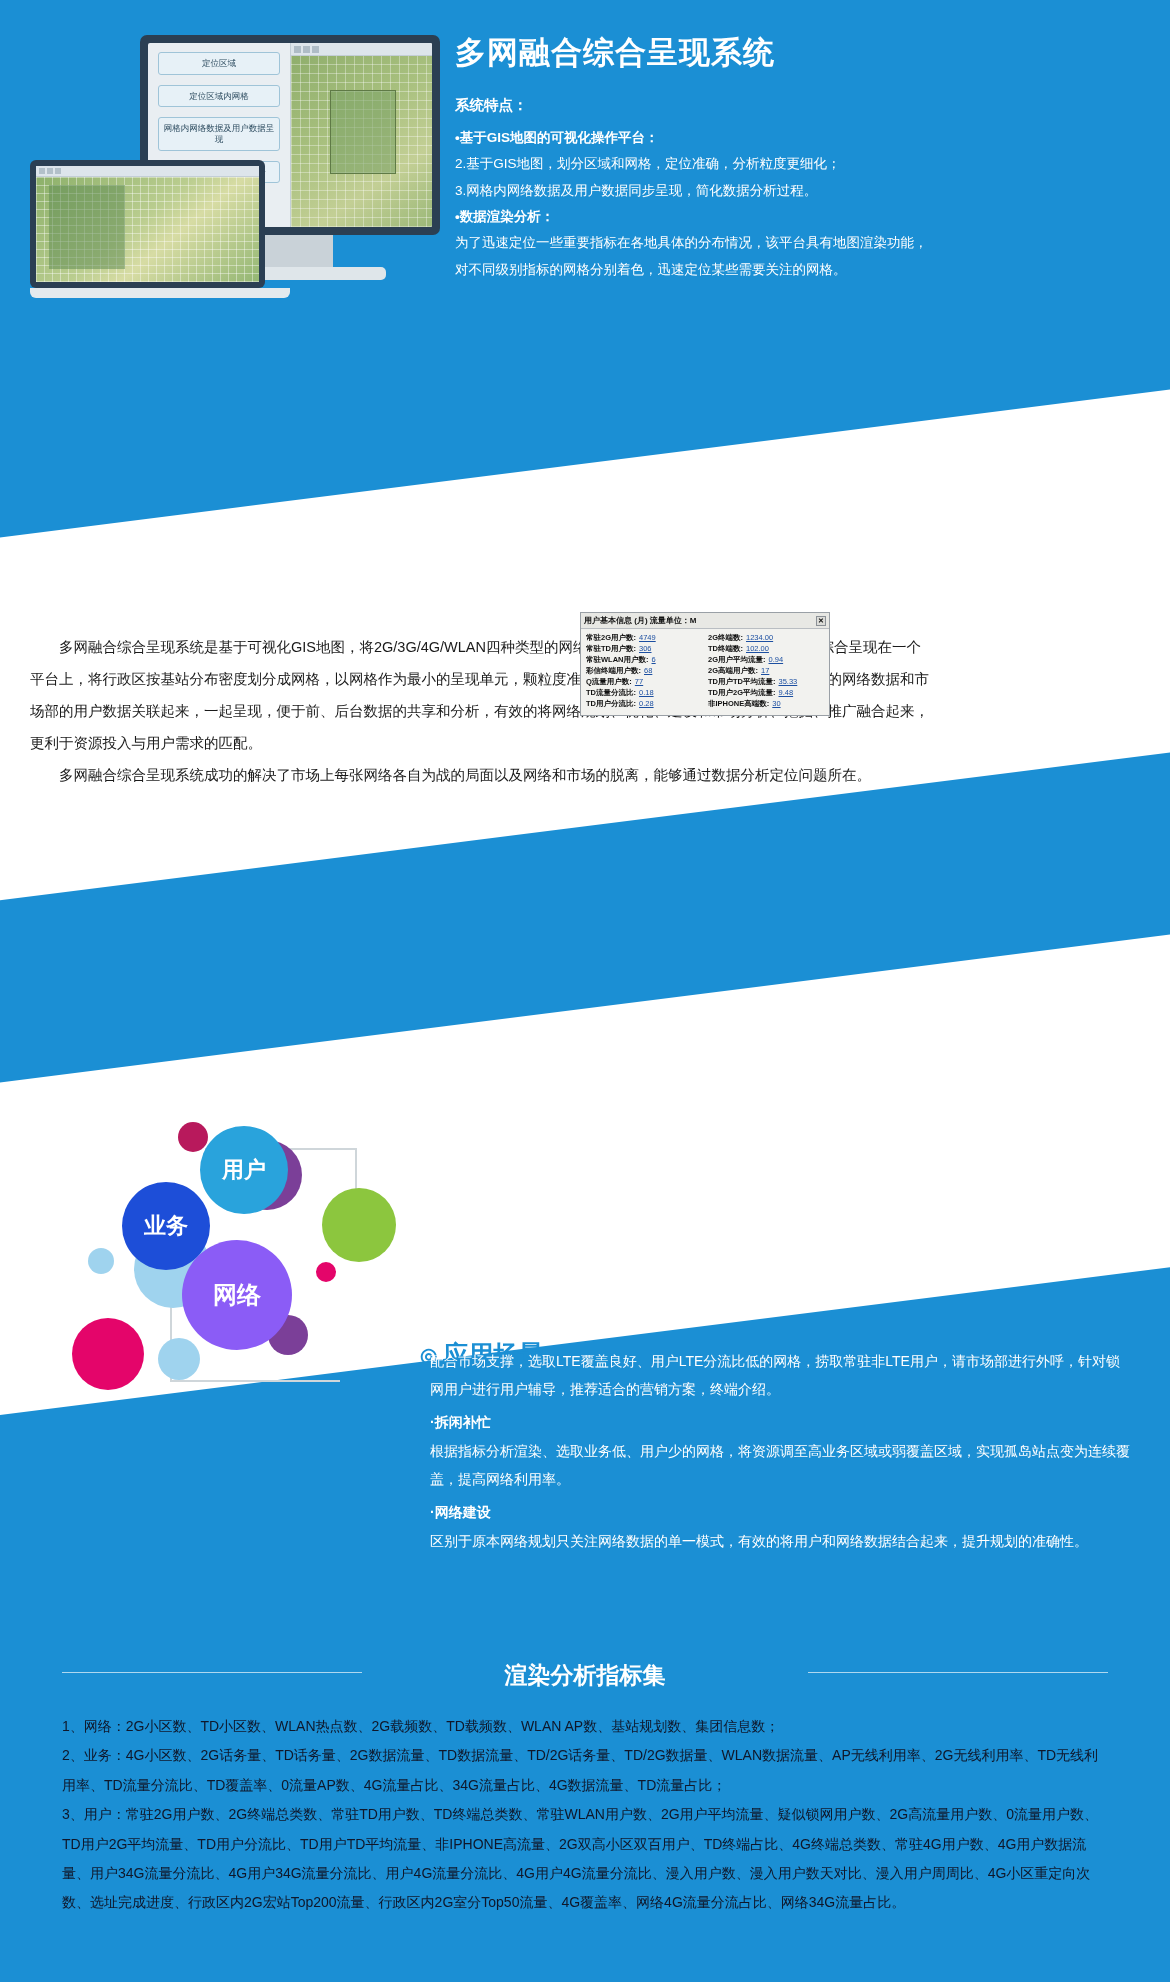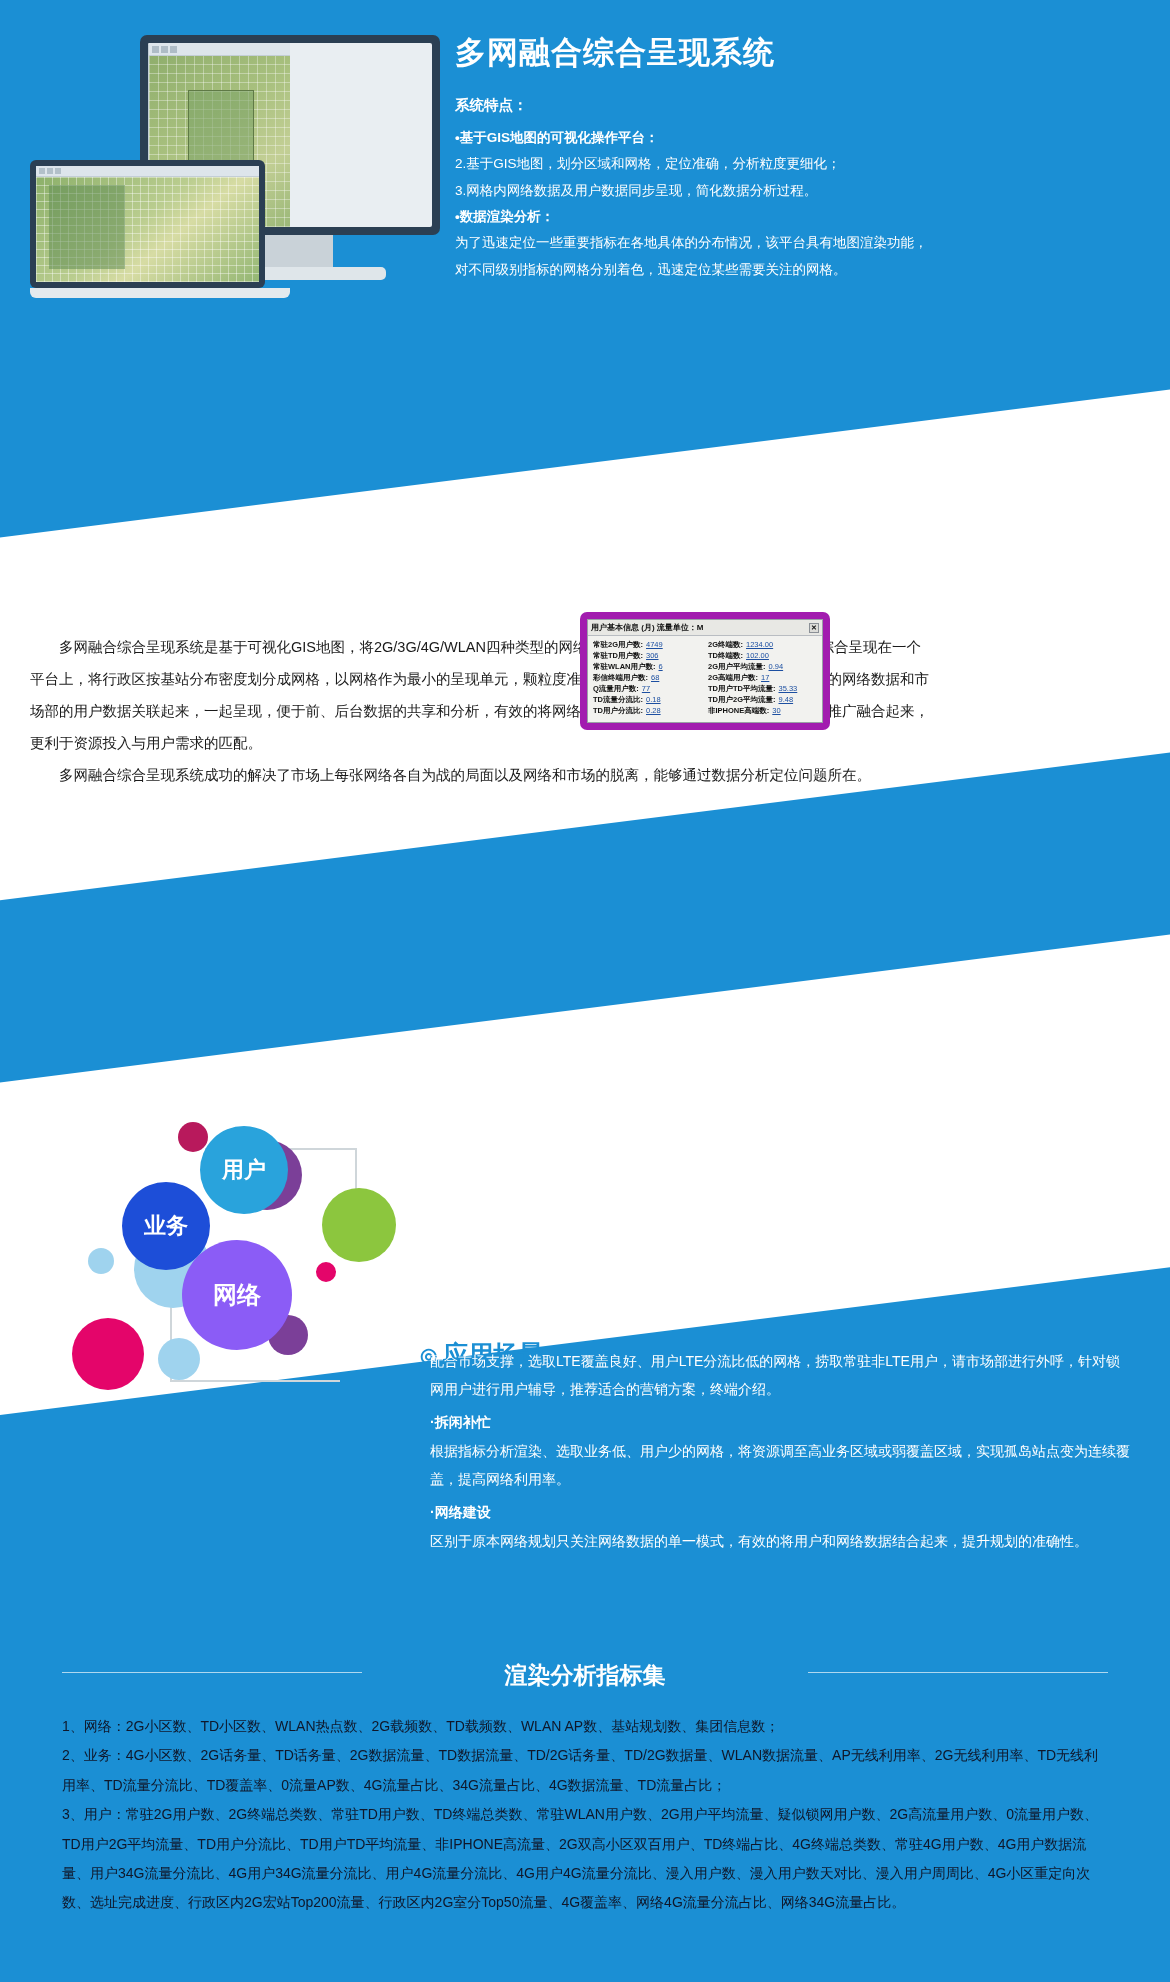--- a/index.html
+++ b/index.html
@@ -87,21 +87,21 @@
   }
   #product-body p { margin:0 0 0 0; text-indent:2em; }
   
   #circles { position:absolute; left:60px; top:1140px; width:420px; height:330px; z-index:6;}
   .circ { position:absolute; border-radius:50%; }
   .circ-label { position:absolute; border-radius:50%; display:flex; align-items:center; justify-content:center;
     color:#fff; font-size:22px; font-weight:bold; }
   .conn { position:absolute; border:1px solid #cfd6da; }
   
   #popup-wrap { position:absolute; left:580px; top:612px; width:250px; z-index:7; }
-  #popup-frame { background:#a21caf; border-radius:7px; padding:7px; }
+  #popup-frame { background:#a21caf; border-radius:7px; }
   #popup { background:#f2f2ef; border:1px solid #9aa0a6; font-size:7.5px; color:#111; }
   #popup-title { display:flex; align-items:center; justify-content:space-between;
     background:#e8e8e4; border-bottom:1px solid #b9bdc2; padding:2px 3px; font-weight:bold; font-size:8px;}
   #popup-close { width:10px; height:10px; border:1px solid #8b9096; background:#dcdcd8; font-size:7px; line-height:8px; text-align:center;}
   #popup-grid { display:grid; grid-template-columns:1fr 1fr; gap:1px 6px; padding:4px 5px 6px 5px; }
   .kv { display:flex; justify-content:flex-start; gap:3px; white-space:nowrap; }
   .kv .k { font-weight:bold; }
   .kv .v { text-decoration:underline; color:#1c4fa1; }
   
   #sec-scene { position:absolute; left:420px; top:1338px; color:#1b8fd4; z-index:8;}
@@ -122,20 +122,26 @@
 <body>
 
 <div class="band" id="band1"></div>
 <div class="band" id="band2"></div>
 
 <div id="header">
 
   <div id="monitor-area">
     <div class="monitor-body">
       <div class="monitor-screen">
+        <div class="flow-col">
+          <div class="flow-box">定位区域</div>
+          <div class="flow-box">定位区域内网格</div>
+          <div class="flow-box">网格内网络数据及用户数据呈现</div>
+          <div class="flow-box">网络与市场数据结合分析</div>
+        </div>
         <div class="map-col">
           <div class="map-toolbar">
             <span></span>
             <span></span>
             <span></span>
           </div>
           <div class="map-img"></div>
         </div>
       </div>
     </div>

